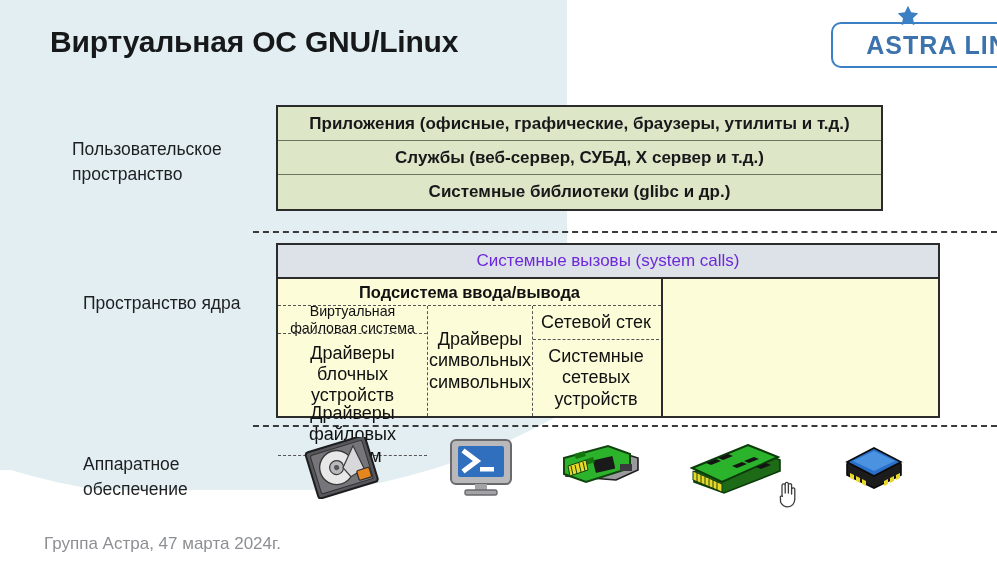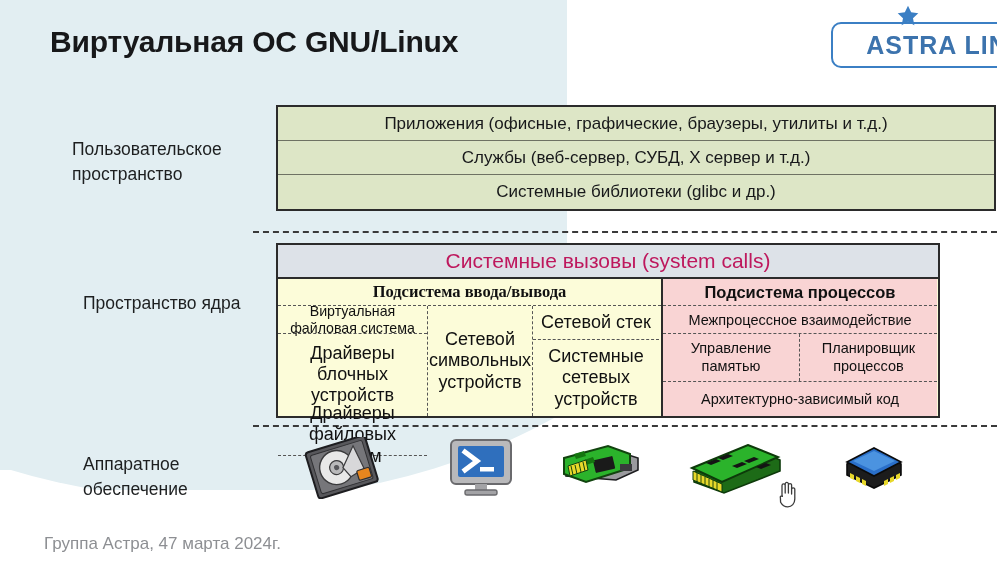--- a/index.html
+++ b/index.html
@@ -84,24 +84,25 @@
   .divider {
     border-top:2px dashed #3a3a3a;
     height:0;
     z-index:3;
   }
   #divider-user-kernel   { left:253px; top:231px; width:744px; }
   #divider-kernel-hw     { left:253px; top:425px; width:744px; }
 
   
   #userspace-box {
-    left:276px; top:105px; width:720px;
+    left:276px; top:105px; width:607px;
     border:2.5px solid #2b2b2b;
     background:#dde6c6;
     z-index:3;
+    font-weight:bold;
   }
   .us-row {
     height:34px;
     display:flex; align-items:center; justify-content:center;
     font-size:17px; color:#17181a;
     border-bottom:1.5px solid #6e7263;
     text-align:center;
     padding:0 6px;
   }
   .us-row:last-child { border-bottom:none; }
@@ -111,33 +112,33 @@
     left:276px; top:243px; width:664px;
     border:2.5px solid #2b2b2b;
     z-index:3;
     background:#fcfcd9;
   }
   #syscalls-row {
     height:34px;
     background:#dde2e8;
     border-bottom:2px solid #2b2b2b;
     display:flex; align-items:center; justify-content:center;
-    font-size:21px; color:#be185d;
+    font-size:17px; color:#6d28d9;
   }
   #kernel-columns { display:flex; }
   #io-subsystem      { width:385px; background:#fcfcd9; border-right:2px solid #2b2b2b; }
   #proc-subsystem    { width:274px; background:#f9d4d4; }
 
   .sub-header {
     height:27px;
     display:flex; align-items:center; justify-content:center;
     font-size:16.5px; font-weight:bold; color:#111;
     border-bottom:1.5px dashed #555;
   }
-  #io-subsystem .sub-header   { background:#fcfcd9;font-family:Liberation Serif, serif; }
+  #io-subsystem .sub-header   { background:#fcfcd9; }
   #proc-subsystem .sub-header { background:#f9d4d4; }
 
   
   #io-grid { display:flex; height:110px; }
   #io-col-left  { width:150px; display:flex; flex-direction:column; border-right:1.5px dashed #555;gap:20px; }
   #io-col-mid   { width:105px; display:flex; align-items:center; justify-content:center;
                   border-right:1.5px dashed #555; }
   #io-col-right { width:126px; display:flex; flex-direction:column; }
 
   .io-cell {
@@ -222,38 +223,29 @@
 
     <div id="io-subsystem">
       <div class="sub-header">Подсистема ввода/вывода</div>
       <div id="io-grid">
         <div id="io-col-left">
           <div class="io-cell" id="io-vfs">Виртуальная файловая система</div>
           <div class="io-cell" id="io-blk-drv">Драйверы блочных устройств</div>
           <div class="io-cell" id="io-fs-drv">Драйверы файловых систем</div>
         </div>
         <div id="io-col-mid">
-          <div class="io-cell" id="io-char-drv">Сетевой символьных устройств</div>
+          <div class="io-cell" id="io-char-drv">Драйверы символьных символьных</div>
         </div>
         <div id="io-col-right">
           <div class="io-cell" id="io-net-stack">Сетевой стек</div>
           <div class="io-cell" id="io-net-drv">Системные сетевых устройств</div>
         </div>
       </div>
     </div>
 
-    <div id="proc-subsystem">
-      <div class="sub-header">Подсистема процессов</div>
-      <div id="proc-ipc">Межпроцессное взаимодействие</div>
-      <div id="proc-mid">
-        <div id="proc-mem">Управление памятью</div>
-        <div id="proc-sched">Планировщик процессов</div>
-      </div>
-      <div id="proc-arch">Архитектурно-зависимый код</div>
-    </div>
 
   </div>
 </div>
 
 <svg class="hw-icon" id="hw-hdd" width="78" height="62" viewBox="0 0 78 62">
   <g transform="rotate(-17 39 31)">
     <rect x="8" y="6" width="62" height="48" rx="3" fill="#58585c" stroke="#1d1d20" stroke-width="2"></rect>
     <rect x="12" y="10" width="54" height="40" rx="2" fill="#76767a" stroke="#303033" stroke-width="1"></rect>
     <circle cx="34" cy="29" r="17" fill="#e8e8e8" stroke="#3a3a3c" stroke-width="1.4"></circle>
     <circle cx="34" cy="29" r="7" fill="#b9b9bb" stroke="#3a3a3c" stroke-width="1.2"></circle>

